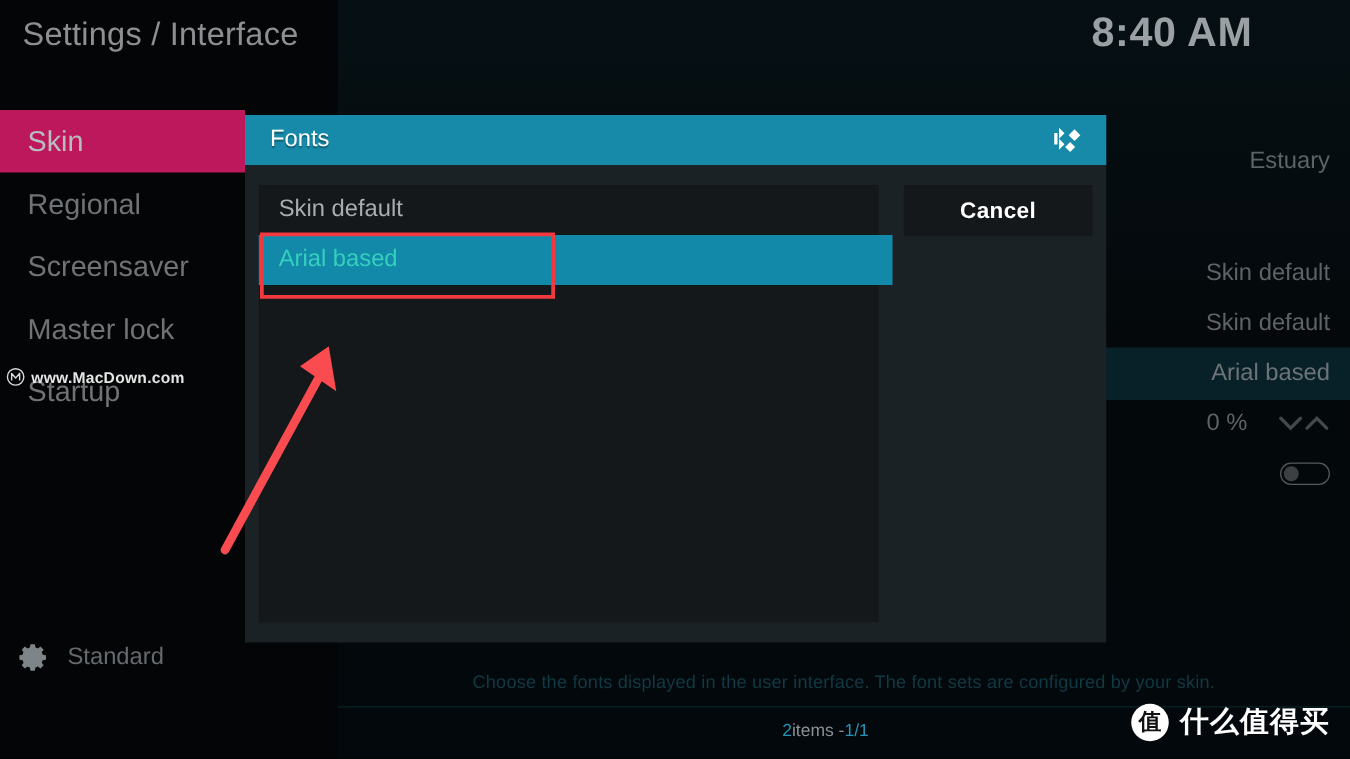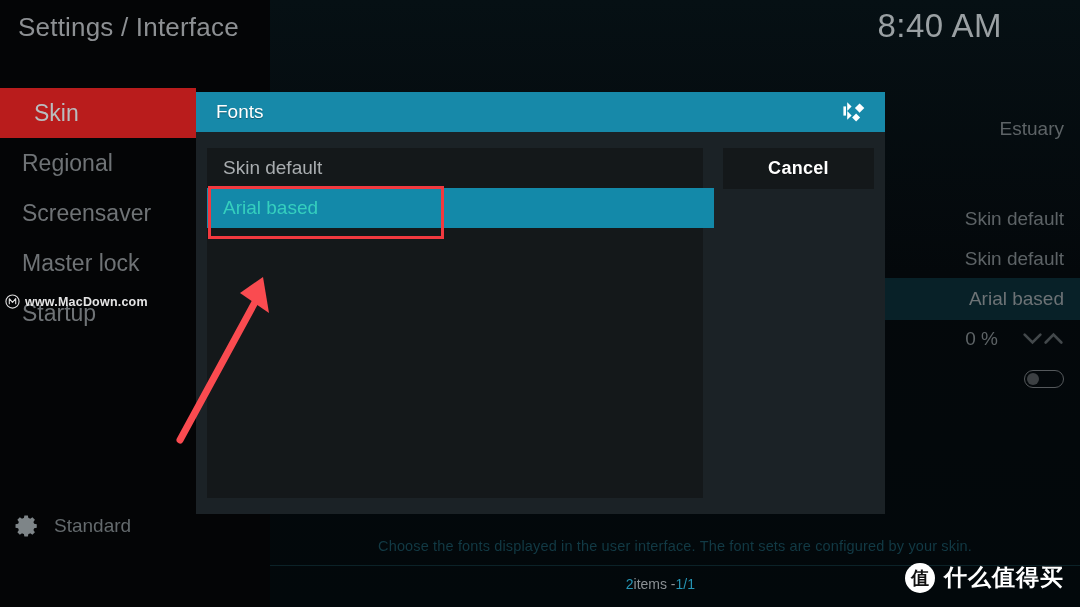--- a/index.html
+++ b/index.html
@@ -21,33 +21,33 @@
   .bg-left-dark { position:absolute; left:0; top:0; width:270px; bottom:0; background:#040506; }
 
   
   .topbar { position:absolute; left:0; top:0; width:1024px; height:88px; }
   .breadcrumb {
     position:absolute; left:18px; top:12px;
     font-size:26px; color:#8d9093; letter-spacing:.2px; font-weight:400;
   }
   .clock {
     position:absolute; right:22px; top:7px;
-    font-size:33px; color:#9aa0a3; font-weight:400; letter-spacing:.5px;
+    font-size:33px; color:#9aa0a3; font-weight:700; letter-spacing:.5px;
   }
 
   
   .sidebar { position:absolute; left:0; top:88px; width:196px; bottom:0; }
   .side-item {
     position:absolute; left:0; width:196px; height:50px;
     display:flex; align-items:center;
   }
   .side-item .lbl {
     padding-left:22px; font-size:23px; color:#6f7376; font-weight:400;
   }
-  .side-item.selected { background:#b91c1c;padding-left:12px; }
+  .side-item.selected { background:#be185d; }
   .side-item.selected .lbl { color:#b9bdbf; }
 
   .standard-btn {
     position:absolute; left:14px; top:418px; width:182px; height:40px;
     display:flex; align-items:center; gap:14px;
   }
   .gear { width:26px; height:26px; flex:none; }
   .standard-lbl { font-size:19px; color:#646a6d; }
 
   

